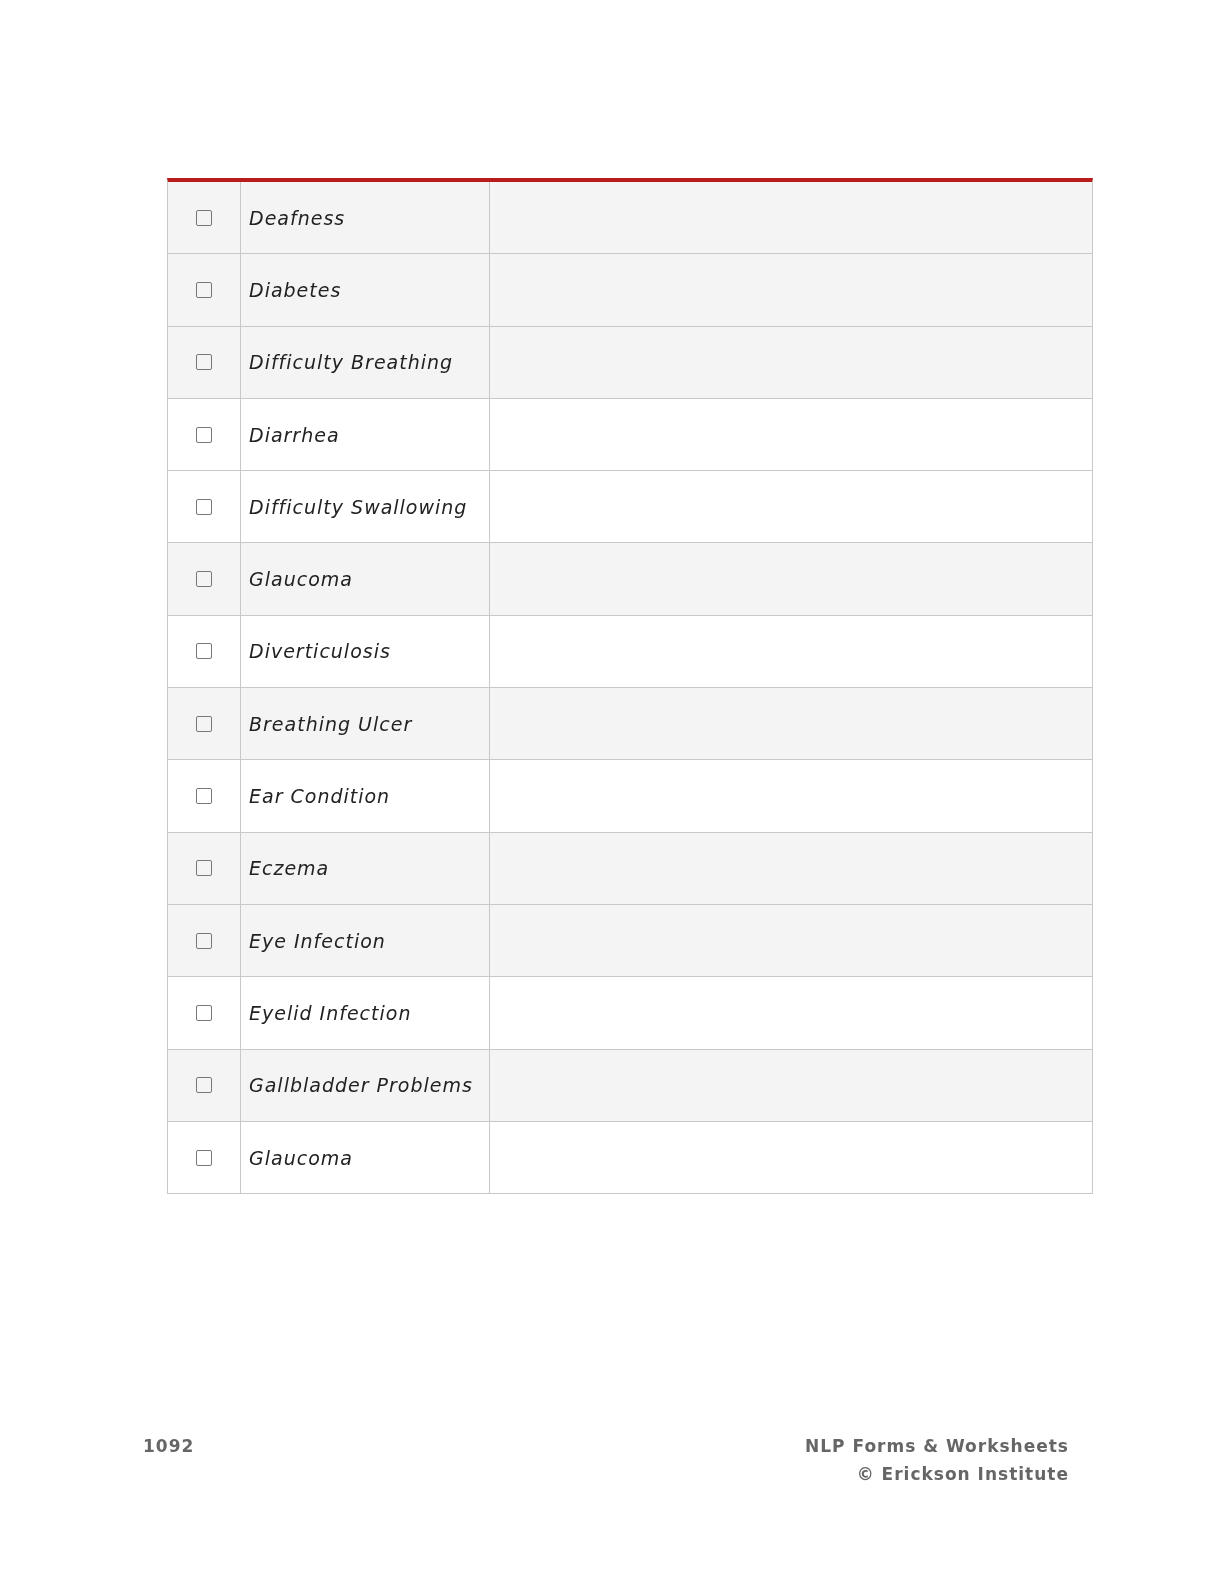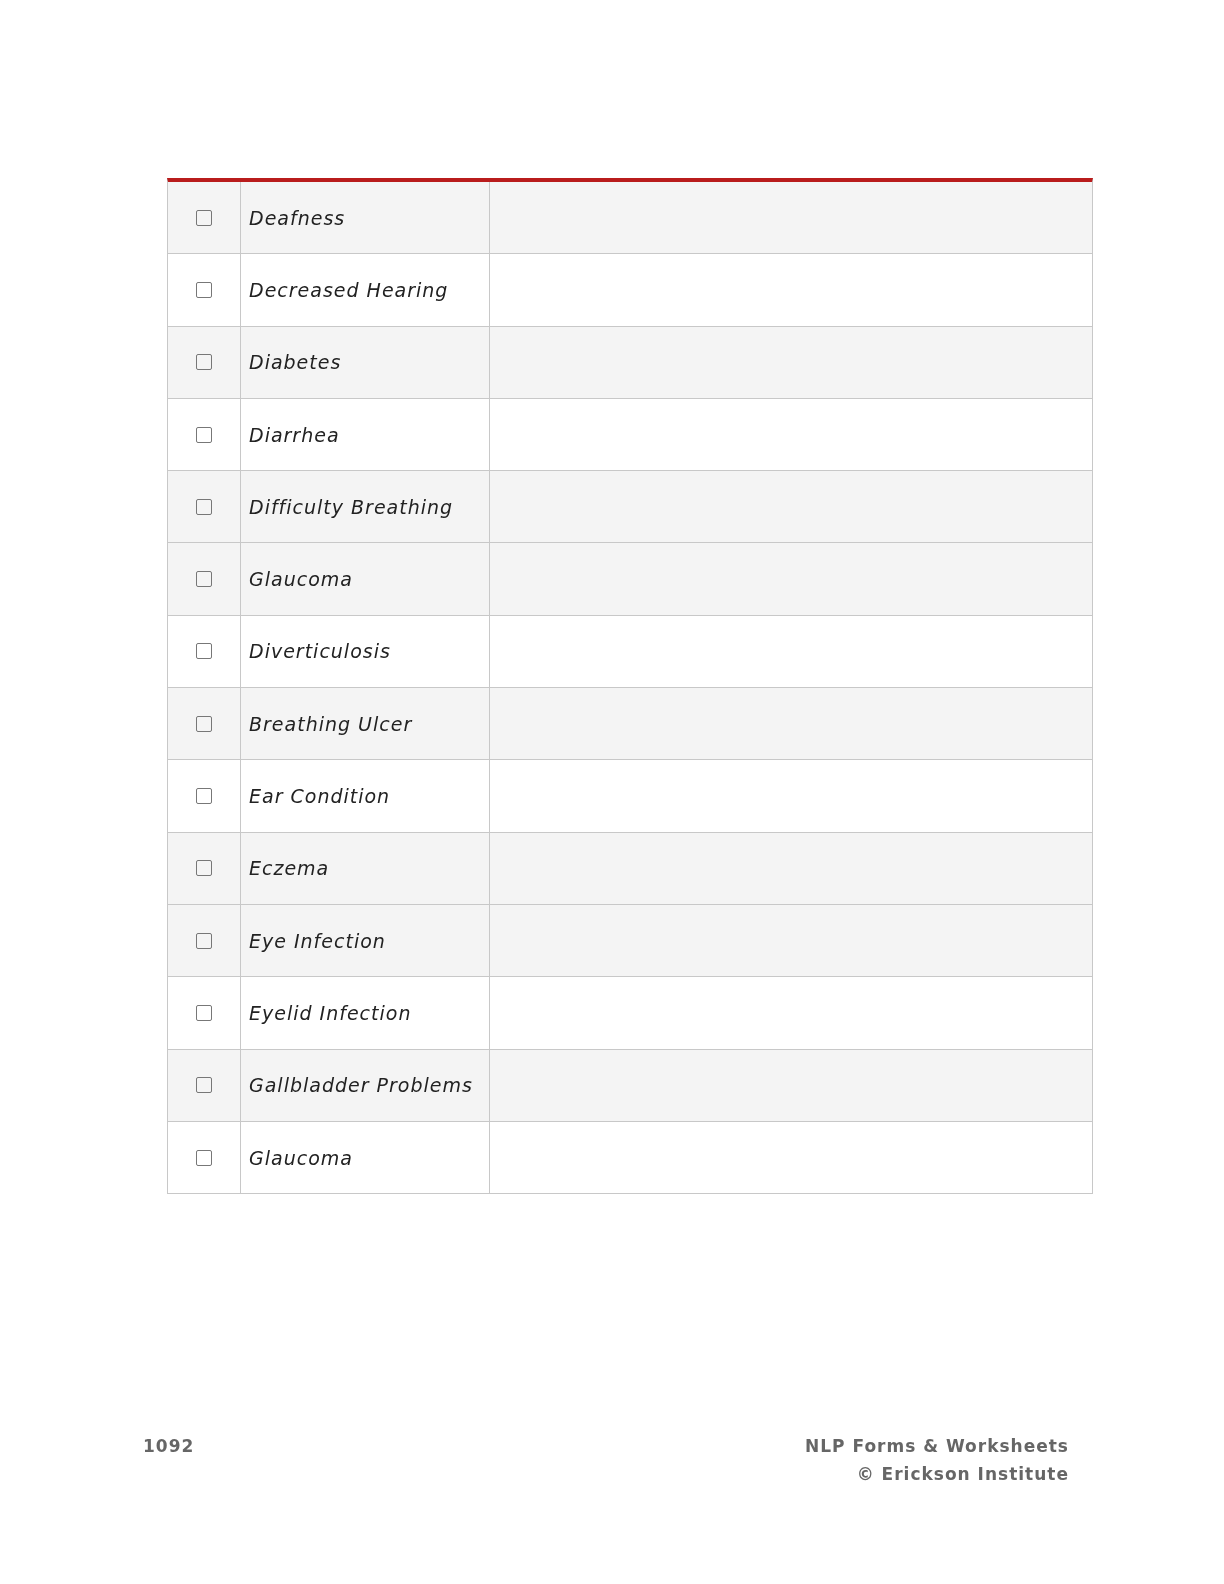--- a/index.html
+++ b/index.html
@@ -40,46 +40,46 @@
 <body>
 
 <div class="table">
   <div class="row shaded">
     <div class="cell-check">
         <div class="checkbox"></div>
       </div>
     <div class="cell-label">Deafness</div>
     <div class="cell-notes"></div>
   </div>
-  <div class="row">
+  <div class="row shaded">
     <div class="cell-check">
         <div class="checkbox"></div>
       </div>
-    <div class="cell-label">Decreased Hearing</div>
+    <div class="cell-label">Diabetes</div>
     <div class="cell-notes"></div>
   </div>
   <div class="row shaded">
     <div class="cell-check">
         <div class="checkbox"></div>
       </div>
-    <div class="cell-label">Diabetes</div>
+    <div class="cell-label">Difficulty Breathing</div>
     <div class="cell-notes"></div>
   </div>
   <div class="row">
     <div class="cell-check">
         <div class="checkbox"></div>
       </div>
     <div class="cell-label">Diarrhea</div>
     <div class="cell-notes"></div>
   </div>
-  <div class="row shaded">
+  <div class="row">
     <div class="cell-check">
         <div class="checkbox"></div>
       </div>
-    <div class="cell-label">Difficulty Breathing</div>
+    <div class="cell-label">Difficulty Swallowing</div>
     <div class="cell-notes"></div>
   </div>
   <div class="row shaded">
     <div class="cell-check">
         <div class="checkbox"></div>
       </div>
     <div class="cell-label">Glaucoma</div>
     <div class="cell-notes"></div>
   </div>
   <div class="row">

